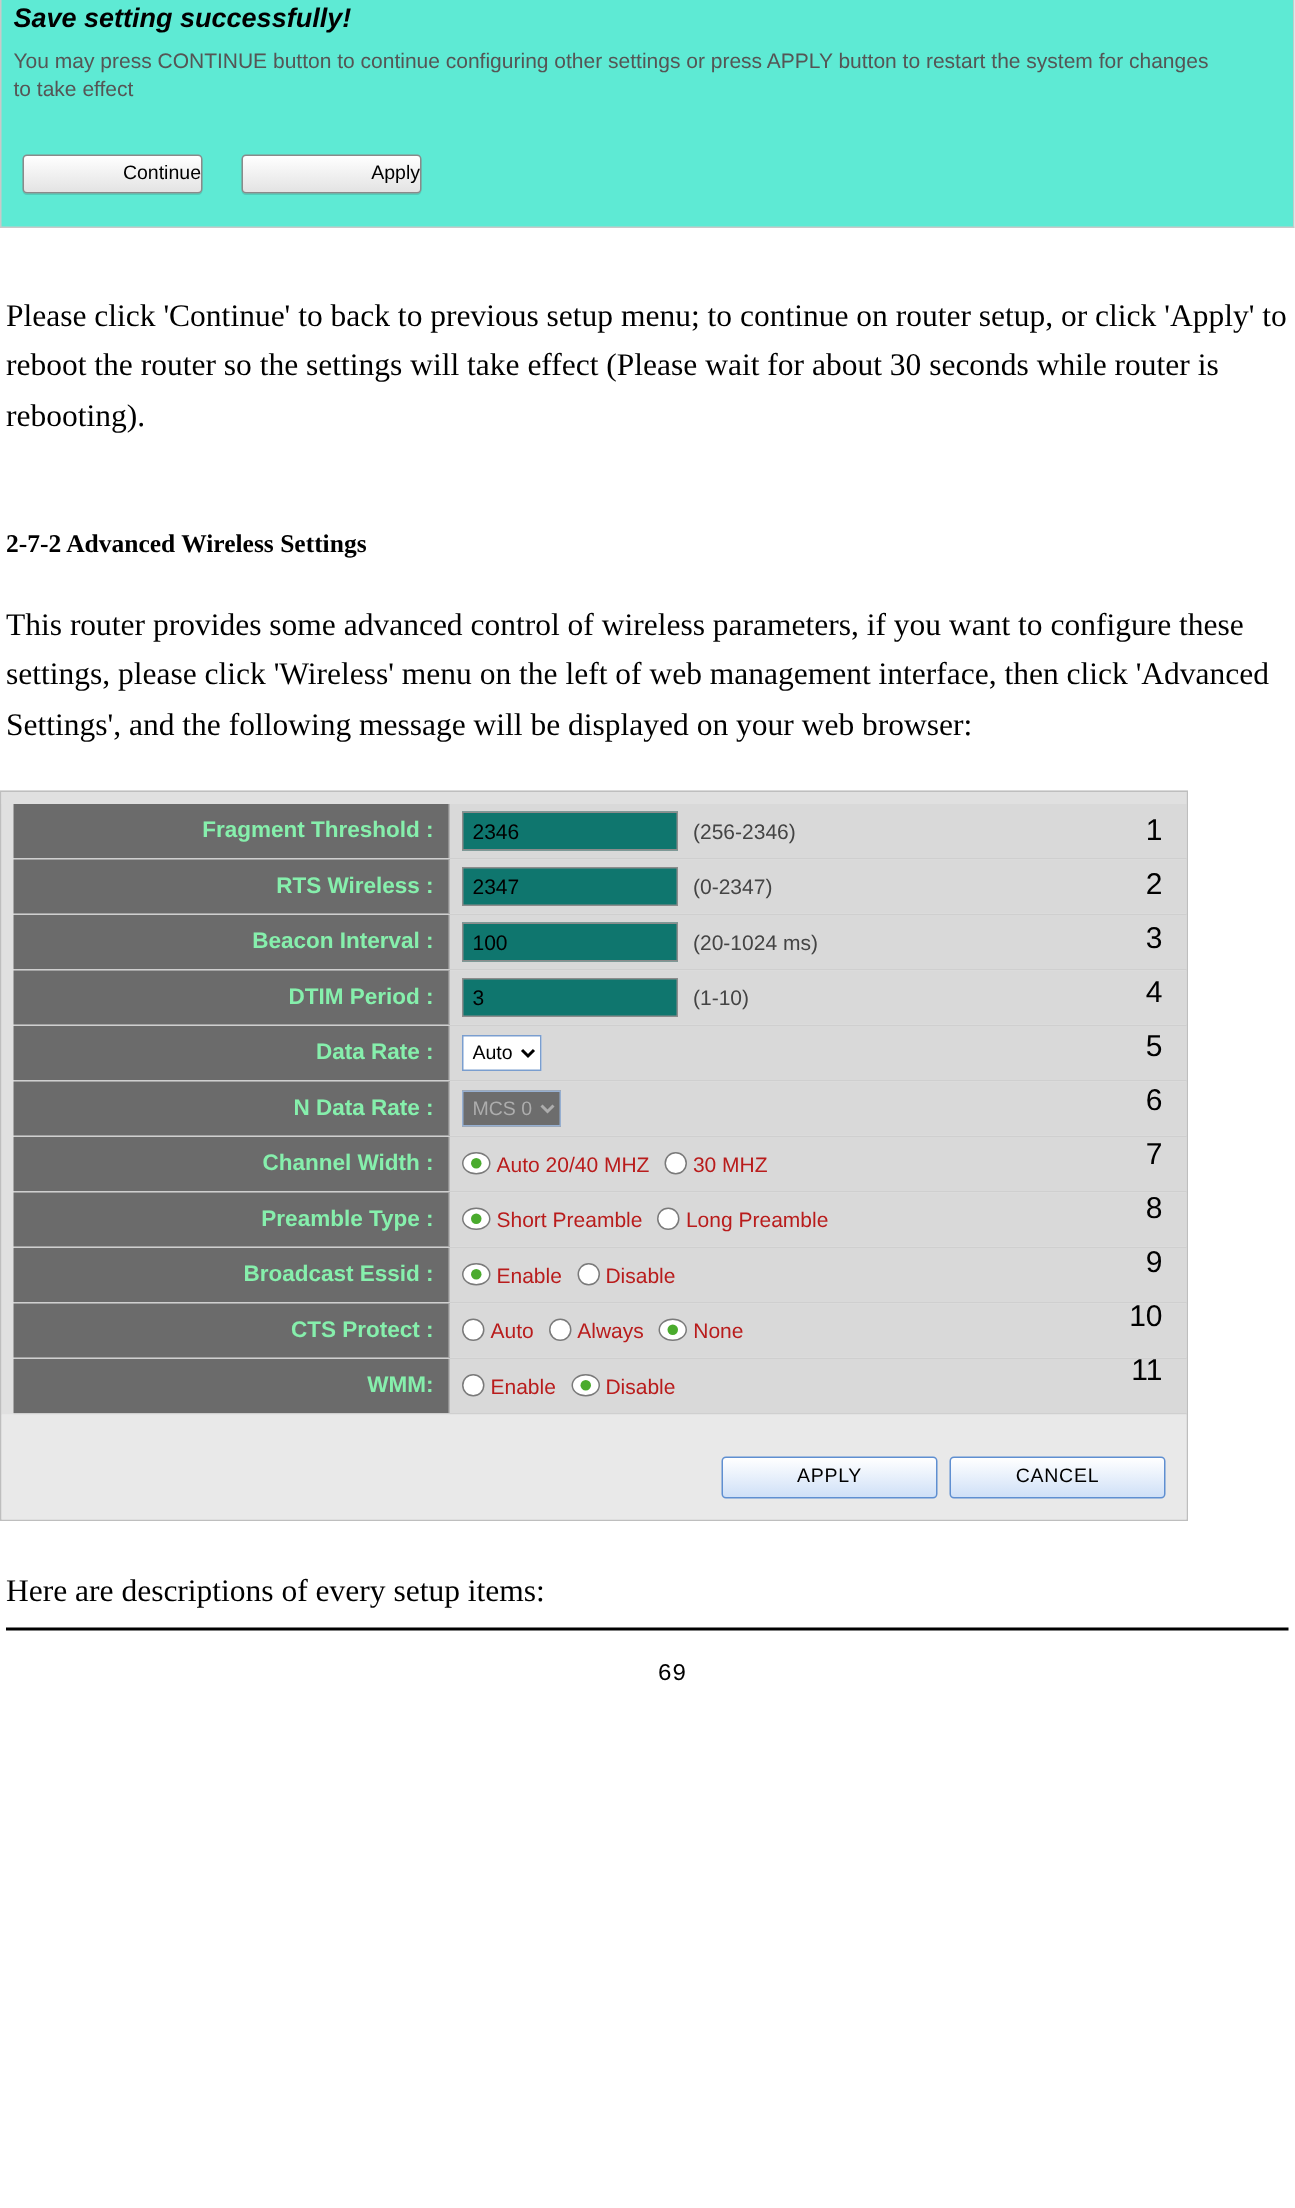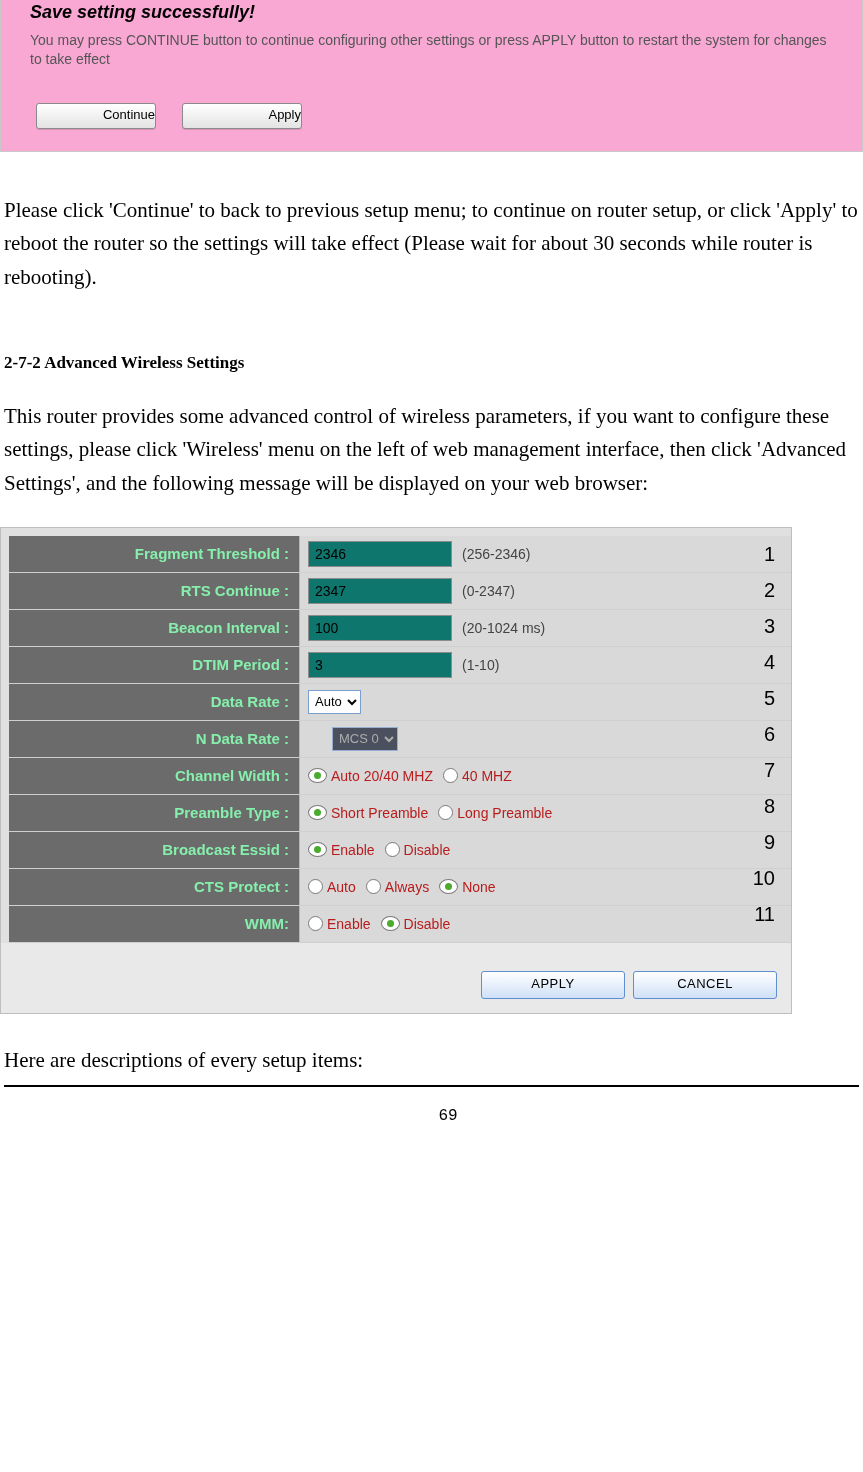--- a/index.html
+++ b/index.html
@@ -8,24 +8,24 @@
     font-family: "Times New Roman", serif;
     background: #ffffff;
     width: 863px;
     color: #000;
   }
   .page {
     width: 863px;
   }
   
   .dialog-box {
-    background: #f9a8d4;
+    background: #5eead4;
     border: 1px solid #c9c9c9;
     border-top: none;
-    padding: 0 0 22px 29px;
+    padding: 0 0 22px 8px;
   }
   .dialog-title {
     font-family: Arial, sans-serif;
     font-size: 18px;
     font-weight: bold;
     font-style: italic;
     color: #000;
     padding: 2px 0 8px 0;
   }
   .dialog-text {
@@ -119,23 +119,22 @@
   }
   .sel {
     height: 24px;
     border: 1px solid #7a9ecf;
     background: #fff;
     font-family: Arial, sans-serif;
     font-size: 13px;
     padding: 0 2px;
   }
   .sel-disabled {
-    background: #0f172a;
+    background: #404040;
     color: #9b9b9b;
-    margin-left: 24px;
   }
   .radio-dot {
     display: inline-flex;
     align-items: flex-start;
     gap: 4px;
     font-family: Arial, sans-serif;
     font-size: 14px;
     color: #b91c1c;
   }
   .radio-dot .dot {
@@ -242,21 +241,21 @@
   <div class="settings-wrap">
     <div class="settings-frame" id="settings-frame">
         <div class="srow">
           <div class="slabel">Fragment Threshold :</div>
           <div class="svalue">
             <input class="textin" value="2346" style="">
             <span>(256-2346)</span>
           </div>
         </div>
         <div class="srow">
-          <div class="slabel">RTS Continue :</div>
+          <div class="slabel">RTS Wireless :</div>
           <div class="svalue">
             <input class="textin" value="2347" style="">
             <span>(0-2347)</span>
           </div>
         </div>
         <div class="srow">
           <div class="slabel">Beacon Interval :</div>
           <div class="svalue">
             <input class="textin" value="100" style="">
             <span>(20-1024 ms)</span>
@@ -283,21 +282,21 @@
         </div>
         <div class="srow">
           <div class="slabel">Channel Width :</div>
           <div class="svalue">
             <span class="radio-dot">
               <span class="dot sel"></span>
               <span>Auto 20/40 MHZ</span>
             </span>
             <span class="radio-dot">
               <span class="dot"></span>
-              <span>40 MHZ</span>
+              <span>30 MHZ</span>
             </span>
           </div>
         </div>
         <div class="srow">
           <div class="slabel">Preamble Type :</div>
           <div class="svalue">
             <span class="radio-dot">
               <span class="dot sel"></span>
               <span>Short Preamble</span>
             </span>

